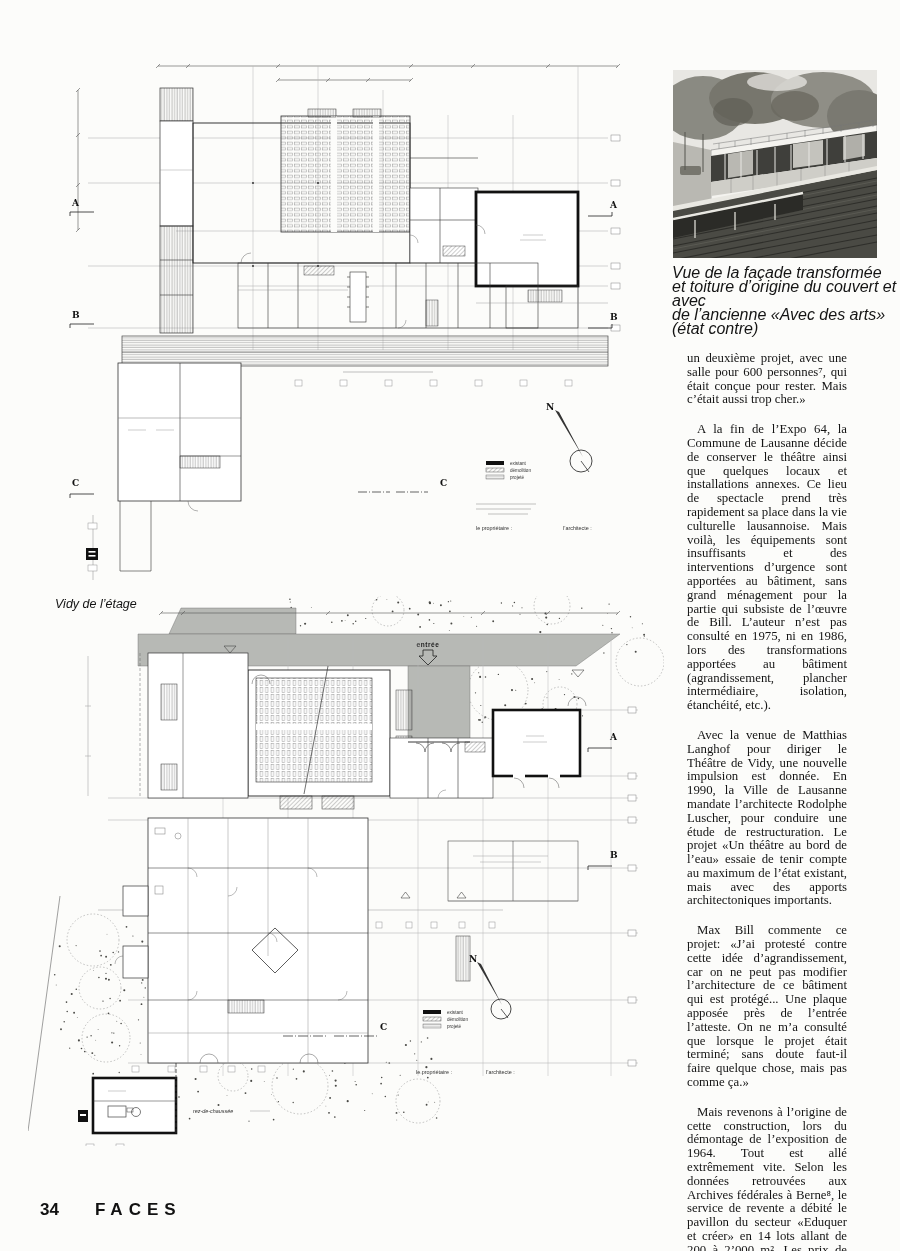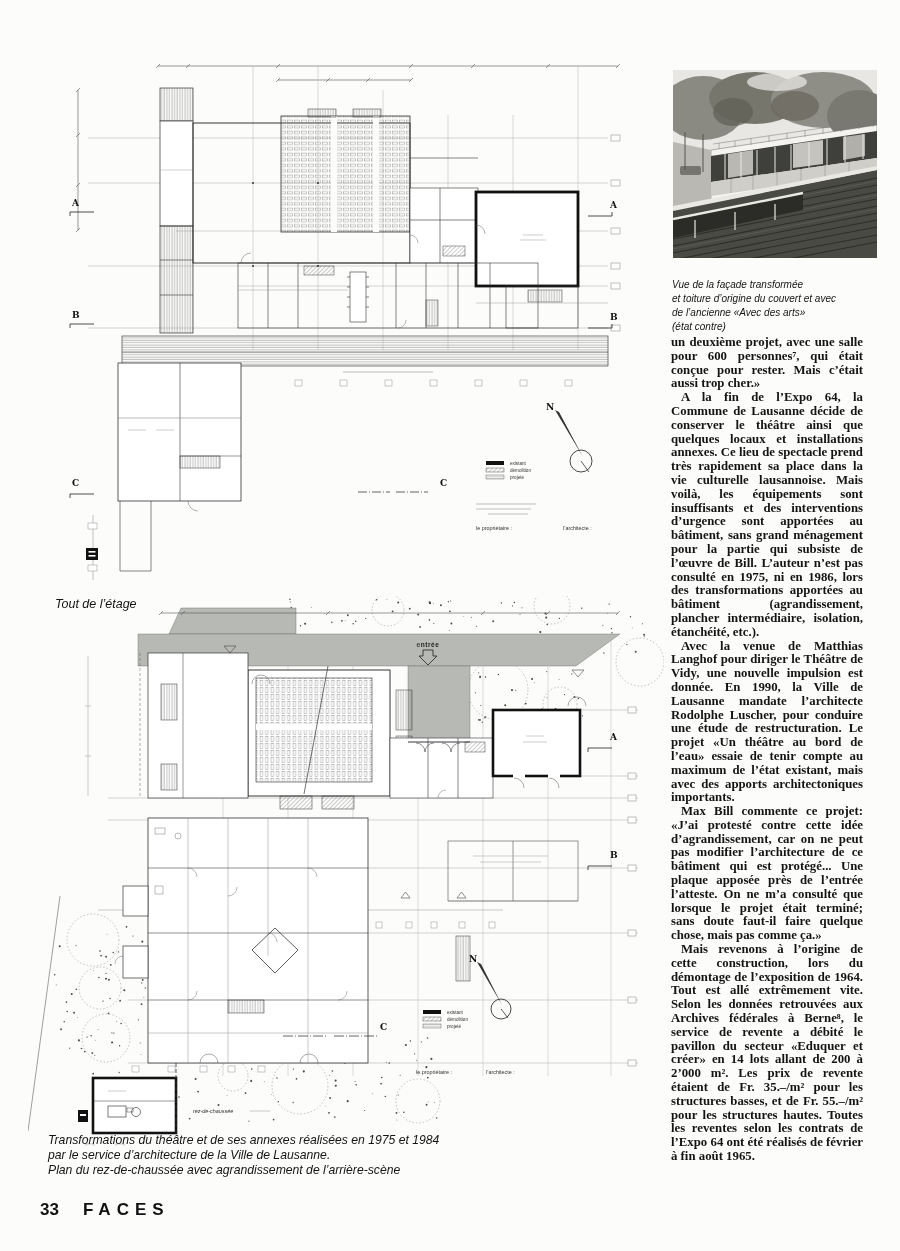--- a/index.html
+++ b/index.html
@@ -11,32 +11,32 @@
   #plan-rdc{left:28px;top:596px;width:636px;height:550px;}
   svg text{font-family:"DejaVu Serif",serif;}
   .sec-letter{font-family:"DejaVu Serif",serif;font-weight:bold;font-size:9px;fill:#111;}
   .tiny{font-family:"Liberation Sans",sans-serif;font-size:4.6px;fill:#333;}
   .tiny2{font-family:"Liberation Sans",sans-serif;font-size:5.4px;fill:#333;}
   .entl{font-family:"Liberation Sans",sans-serif;font-weight:bold;font-size:6.5px;fill:#222;letter-spacing:.6px;}
   
   #photo{position:absolute;left:673px;top:70px;width:204px;height:188px;background:#ddd;}
   
   .cap{position:absolute;font-style:italic;font-size:12px;line-height:15px;color:#141414;}
-  #photo-caption{left:672px;top:278px;width:226px;font-size:10px;line-height:14px;}
+  #photo-caption{left:672px;top:266px;width:226px;font-size:16px;line-height:14px;}
   #cap-etage{left:55px;top:597px;font-size:12.5px;}
   #cap-rdc{left:48px;top:1133px;font-size:12.2px;line-height:15.2px;width:470px;}
   #article{position:absolute;left:671px;top:336px;width:192px;
            font-family:"Liberation Serif",serif;font-size:12.8px;line-height:13.8px;
            text-align:justify;color:#141414;}
-  #article p{margin:0;font-weight:bold;}
+  #article p{margin:16px;}
   #article p.ind{text-indent:10px;}
   
   #footer{position:absolute;left:40px;top:1200px;font-weight:bold;font-size:17px;color:#111;
           display:flex;align-items:baseline;}
-  #journal-name{margin-left:24px;letter-spacing:6px;}
+  #journal-name{margin-left:36px;letter-spacing:6px;}
 </style>
 </head>
 <body>
 
 <div id="page">
 
   <div id="plan-etage" class="plan">
   <svg viewBox="0 0 636 578" width="636" height="578">
     <defs>
       <pattern id="seatH" width="7" height="5.5" patternUnits="userSpaceOnUse">
@@ -823,33 +823,28 @@
     </svg>
   </div>
 
   <div id="photo-caption" class="cap">
     <div>Vue de la façade transformée</div>
     <div>et toiture d’origine du couvert et avec</div>
     <div>de l’ancienne «Avec des arts»</div>
     <div>(état contre)</div>
   </div>
 
-  <div id="cap-etage" class="cap">Tout de l’étage</div>
-  <div id="cap-rdc" class="cap">
-    <div>Transformations du théâtre et de ses annexes réalisées en 1975 et 1984</div>
-    <div>par le service d’architecture de la Ville de Lausanne.</div>
-    <div>Plan du rez-de-chaussée avec agrandissement de l’arrière-scène</div>
-  </div>
+  <div id="cap-etage" class="cap">Vidy de l’étage</div>
 
   <div id="article">
     <p>un deuxième projet, avec une salle pour 600 personnes⁷, qui était conçue pour rester. Mais c’était aussi trop cher.»</p>
     <p class="ind">A la fin de l’Expo 64, la Commune de Lausanne décide de conserver le théâtre ainsi que quelques locaux et installations annexes. Ce lieu de spectacle prend très rapidement sa place dans la vie culturelle lausannoise. Mais voilà, les équipements sont insuffisants et des interventions d’urgence sont apportées au bâtiment, sans grand ménagement pour la partie qui subsiste de l’œuvre de Bill. L’auteur n’est pas consulté en 1975, ni en 1986, lors des transformations apportées au bâtiment (agrandissement, plancher intermédiaire, isolation, étanchéité, etc.).</p>
     <p class="ind">Avec la venue de Matthias Langhof pour diriger le Théâtre de Vidy, une nouvelle impulsion est donnée. En 1990, la Ville de Lausanne mandate l’architecte Rodolphe Luscher, pour conduire une étude de restructuration. Le projet «Un théâtre au bord de l’eau» essaie de tenir compte au maximum de l’état existant, mais avec des apports architectoniques importants.</p>
     <p class="ind">Max Bill commente ce projet: «J’ai protesté contre cette idée d’agrandissement, car on ne peut pas modifier l’architecture de ce bâtiment qui est protégé... Une plaque apposée près de l’entrée l’atteste. On ne m’a consulté que lorsque le projet était terminé; sans doute faut-il faire quelque chose, mais pas comme ça.»</p>
     <p class="ind">Mais revenons à l’origine de cette construction, lors du démontage de l’exposition de 1964. Tout est allé extrêmement vite. Selon les données retrouvées aux Archives fédérales à Berne⁸, le service de revente a débité le pavillon du secteur «Eduquer et créer» en 14 lots allant de 200 à 2’000 m². Les prix de revente étaient de Fr. 35.–/m² pour les structures basses, et de Fr. 55.–/m² pour les structures hautes. Toutes les reventes selon les contrats de l’Expo 64 ont été réalisés de février à fin août 1965.</p>
   </div>
 
   <div id="footer">
-    <span id="page-number">33</span>
+    <span id="page-number">34</span>
     <span id="journal-name">FACES</span>
   </div>
 
 </div>
 
 </body></html>

